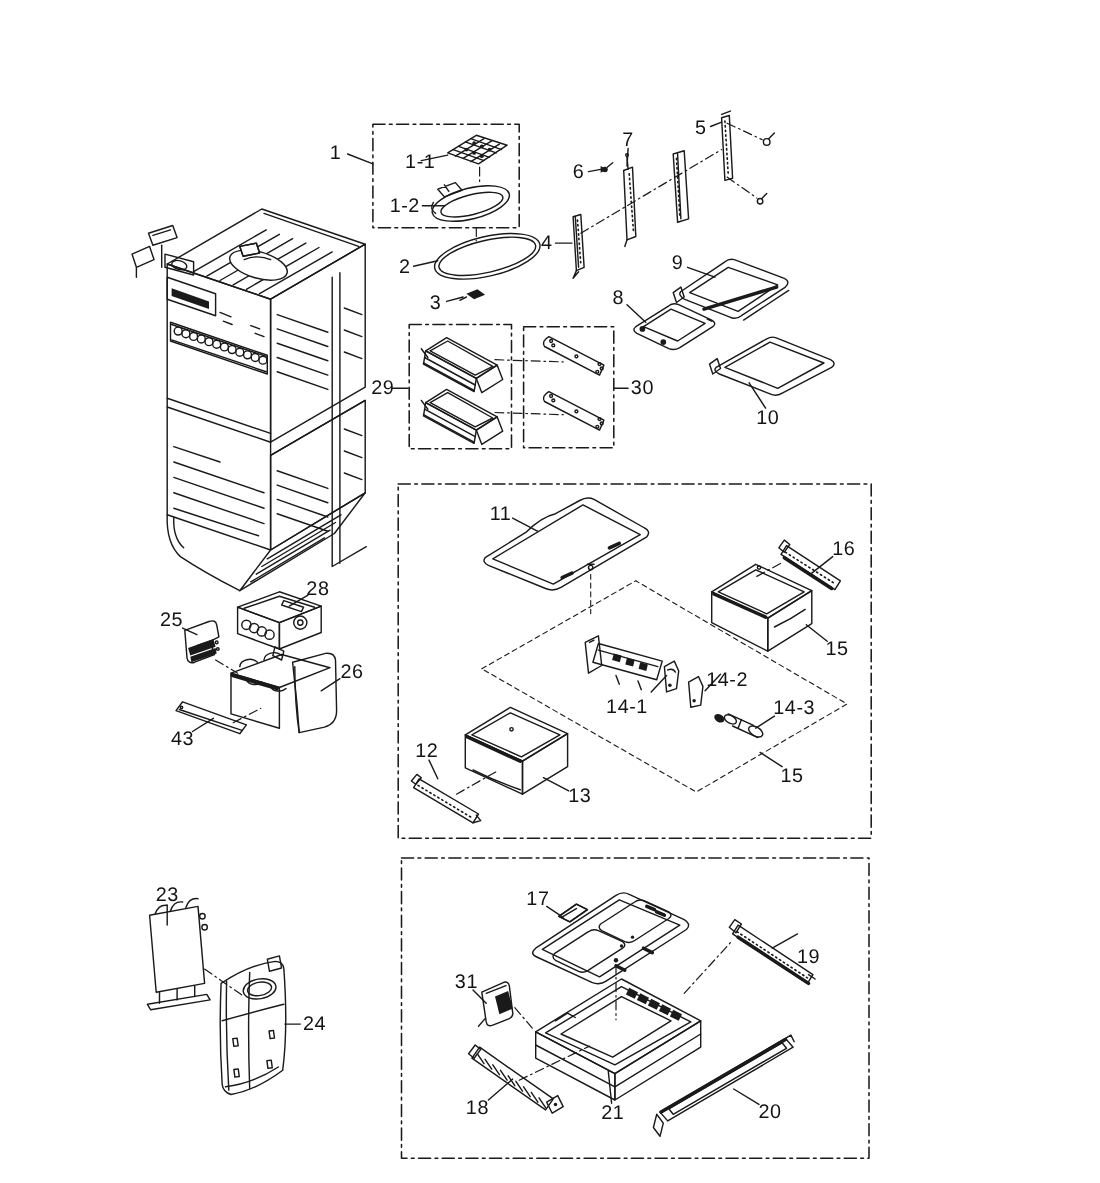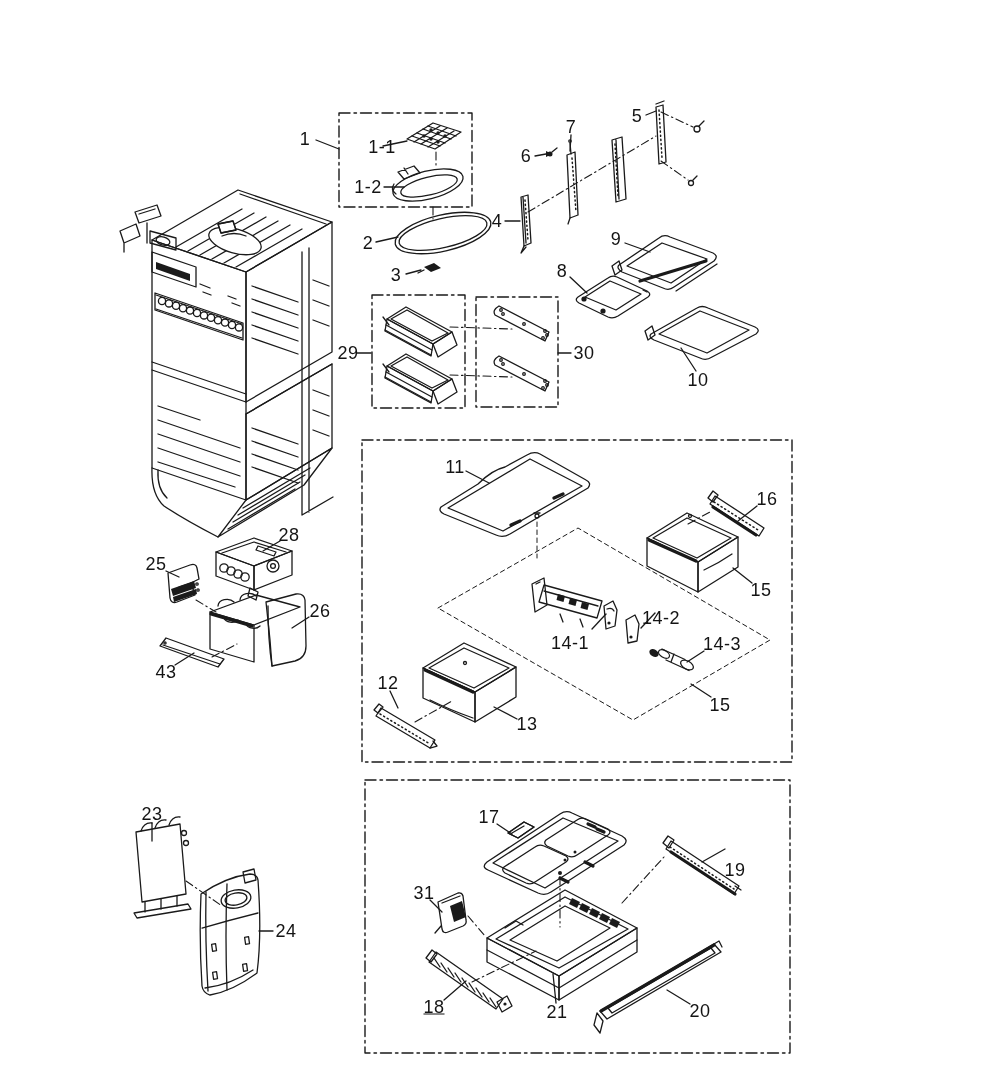--- a/index.html
+++ b/index.html
@@ -489,21 +489,21 @@
       <span class="plabel" style="left: 455px; top: 467px;">11</span>
       <span class="plabel" style="left: 388px; top: 683px;">12</span>
       <span class="plabel" style="left: 527px; top: 724px;">13</span>
       <span class="plabel" style="left: 720px; top: 705px;">15</span>
       <span class="plabel" style="left: 570px; top: 643px;">14-1</span>
       <span class="plabel" style="left: 661px; top: 618px;">14-2</span>
       <span class="plabel" style="left: 722px; top: 644px;">14-3</span>
       <span class="plabel" style="left: 761px; top: 590px;">15</span>
       <span class="plabel" style="left: 767px; top: 499px;">16</span>
       <span class="plabel" style="left: 489px; top: 817px;">17</span>
-      <span class="plabel" style="left: 434px; top: 1007px; text-decoration: underline;">18</span>
+      <span class="plabel" style="left: 434px; top: 1007px;">18</span>
       <span class="plabel" style="left: 735px; top: 842px; margin-top: 28px;">19</span>
       <span class="plabel" style="left: 700px; top: 1011px;">20</span>
       <span class="plabel" style="left: 557px; top: 1012px;">21</span>
       <span class="plabel" style="left: 424px; top: 893px;">31</span>
       <span class="plabel" style="left: 152px; top: 814px;">23</span>
       <span class="plabel" style="left: 286px; top: 931px;">24</span>
       <span class="plabel" style="left: 156px; top: 564px;">25</span>
       <span class="plabel" style="left: 320px; top: 611px;">26</span>
       <span class="plabel" style="left: 166px; top: 672px;">43</span>
       <span class="plabel" style="left: 289px; top: 535px;">28</span>

